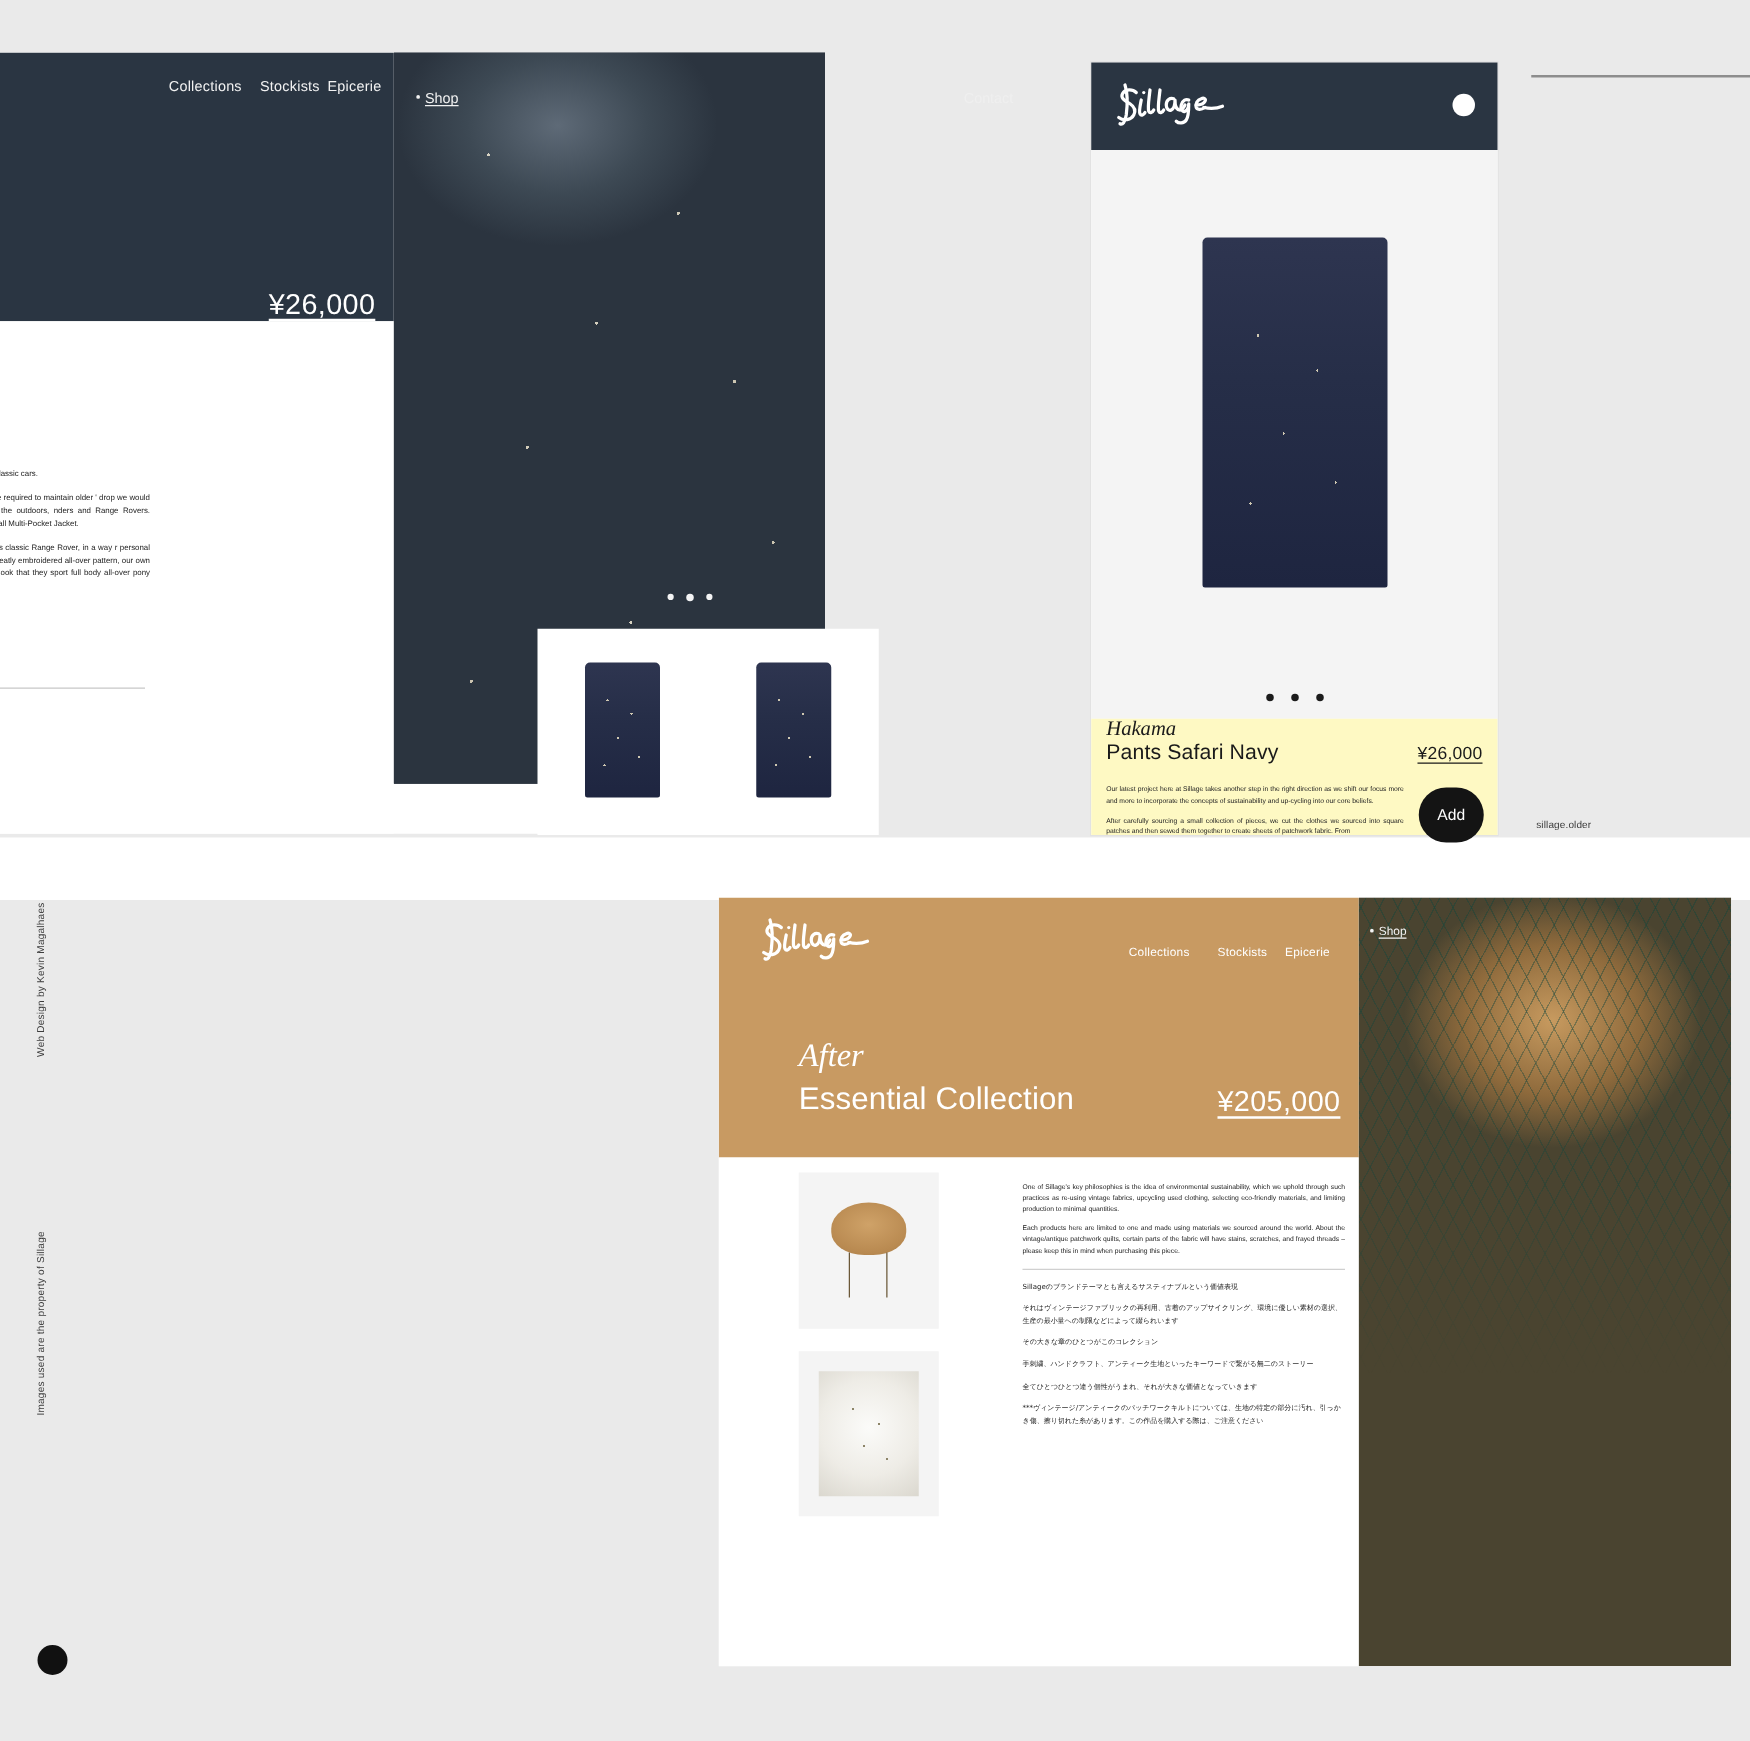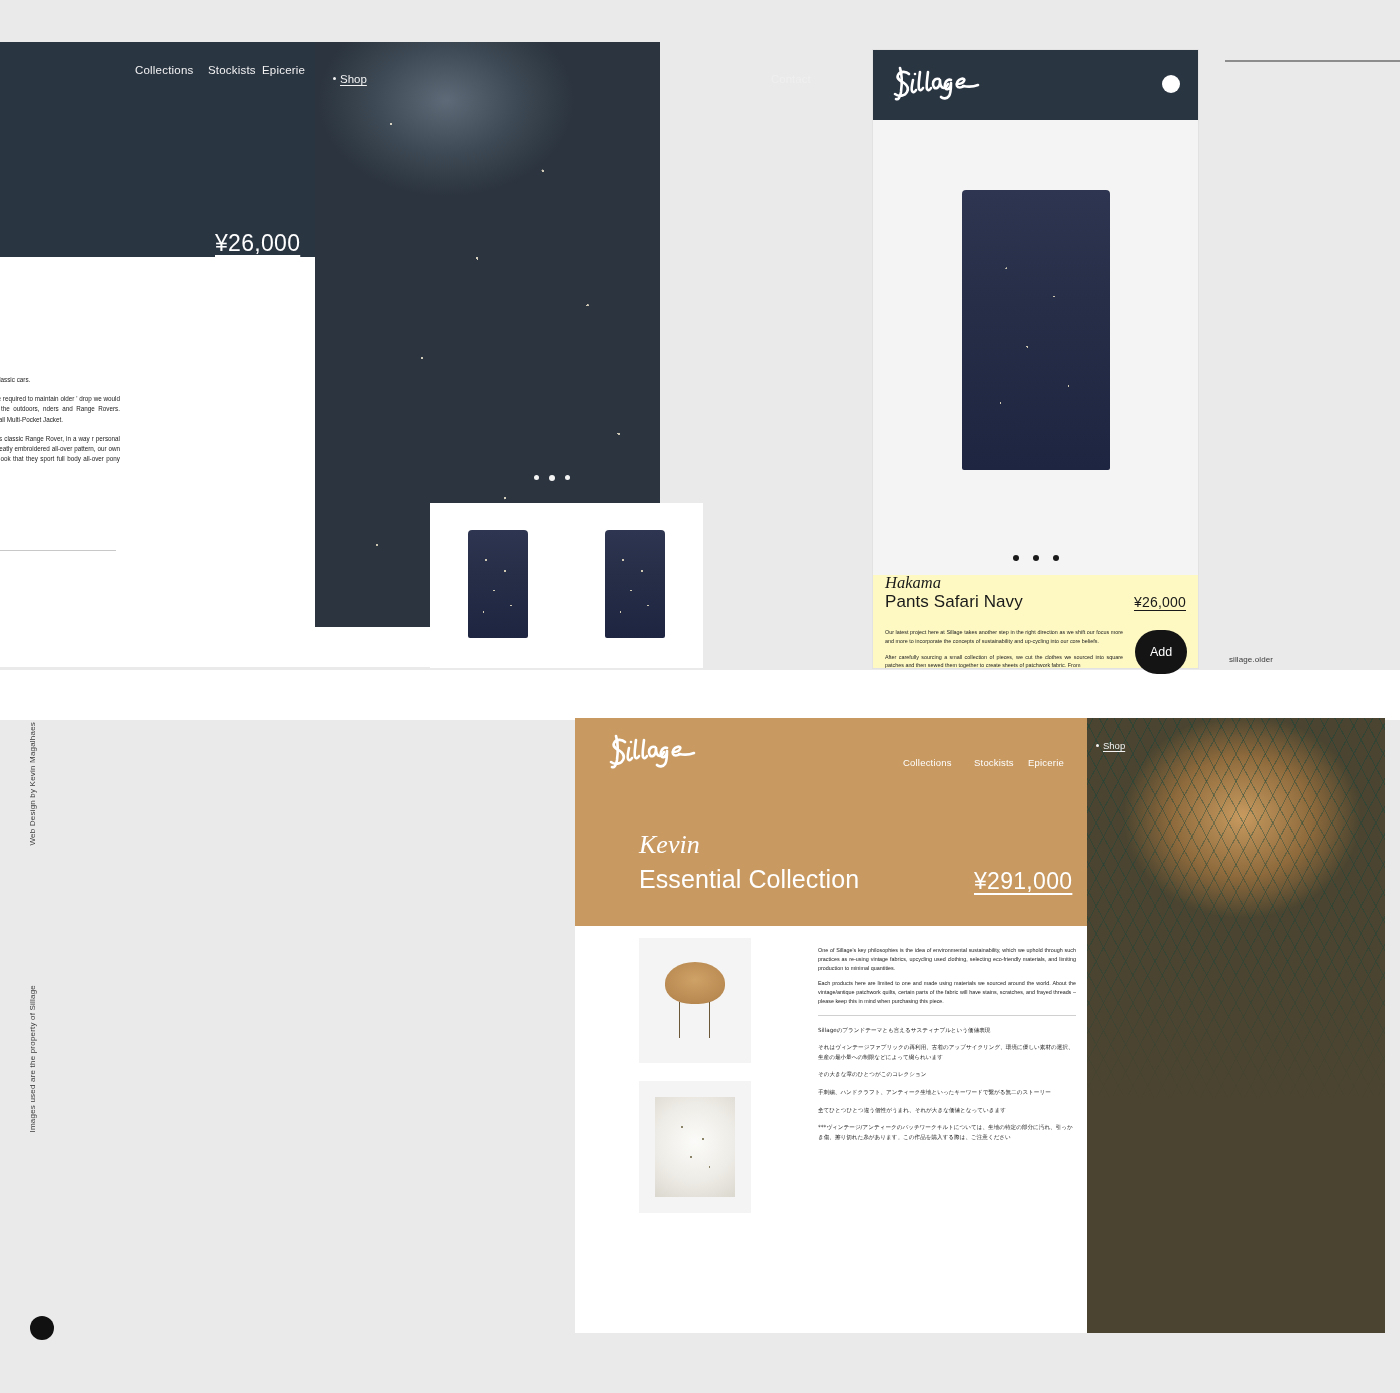--- a/index.html
+++ b/index.html
@@ -295,23 +295,23 @@
             <path d="M68 18c3 0 6-1 7-3 1-2-1-3-3-2-3 1-5 4-4 7 1 2 4 2 7 0"></path>
             <path d="M74 20c5 1 10 1 15-1"></path>
           </g>
         </svg>
       </div>
       <nav class="c3-nav">
         <a class="n0">Collections</a>
         <a class="n1">Stockists</a>
         <a class="n2">Epicerie</a>
       </nav>
-      <div class="c3-look serif-it">Kevin</div>
+      <div class="c3-look serif-it">After</div>
       <div class="c3-collection">Essential Collection</div>
-      <div class="c3-price">¥291,000</div>
+      <div class="c3-price">¥205,000</div>
     </div>
 
     <div class="c3-body">
       <div class="c3-thumb a">
         <div class="photo-hat" style="position:absolute;left:26px;top:24px;width:60px;height:42px;"></div>
         <div style="position:absolute;left:40px;top:64px;width:1px;height:36px;background:#6b5838;"></div>
         <div style="position:absolute;left:70px;top:64px;width:1px;height:36px;background:#6b5838;"></div>
       </div>
       <div class="c3-thumb b">
         <div class="photo-shirt" style="position:absolute;left:16px;top:16px;width:80px;height:100px;"></div>

